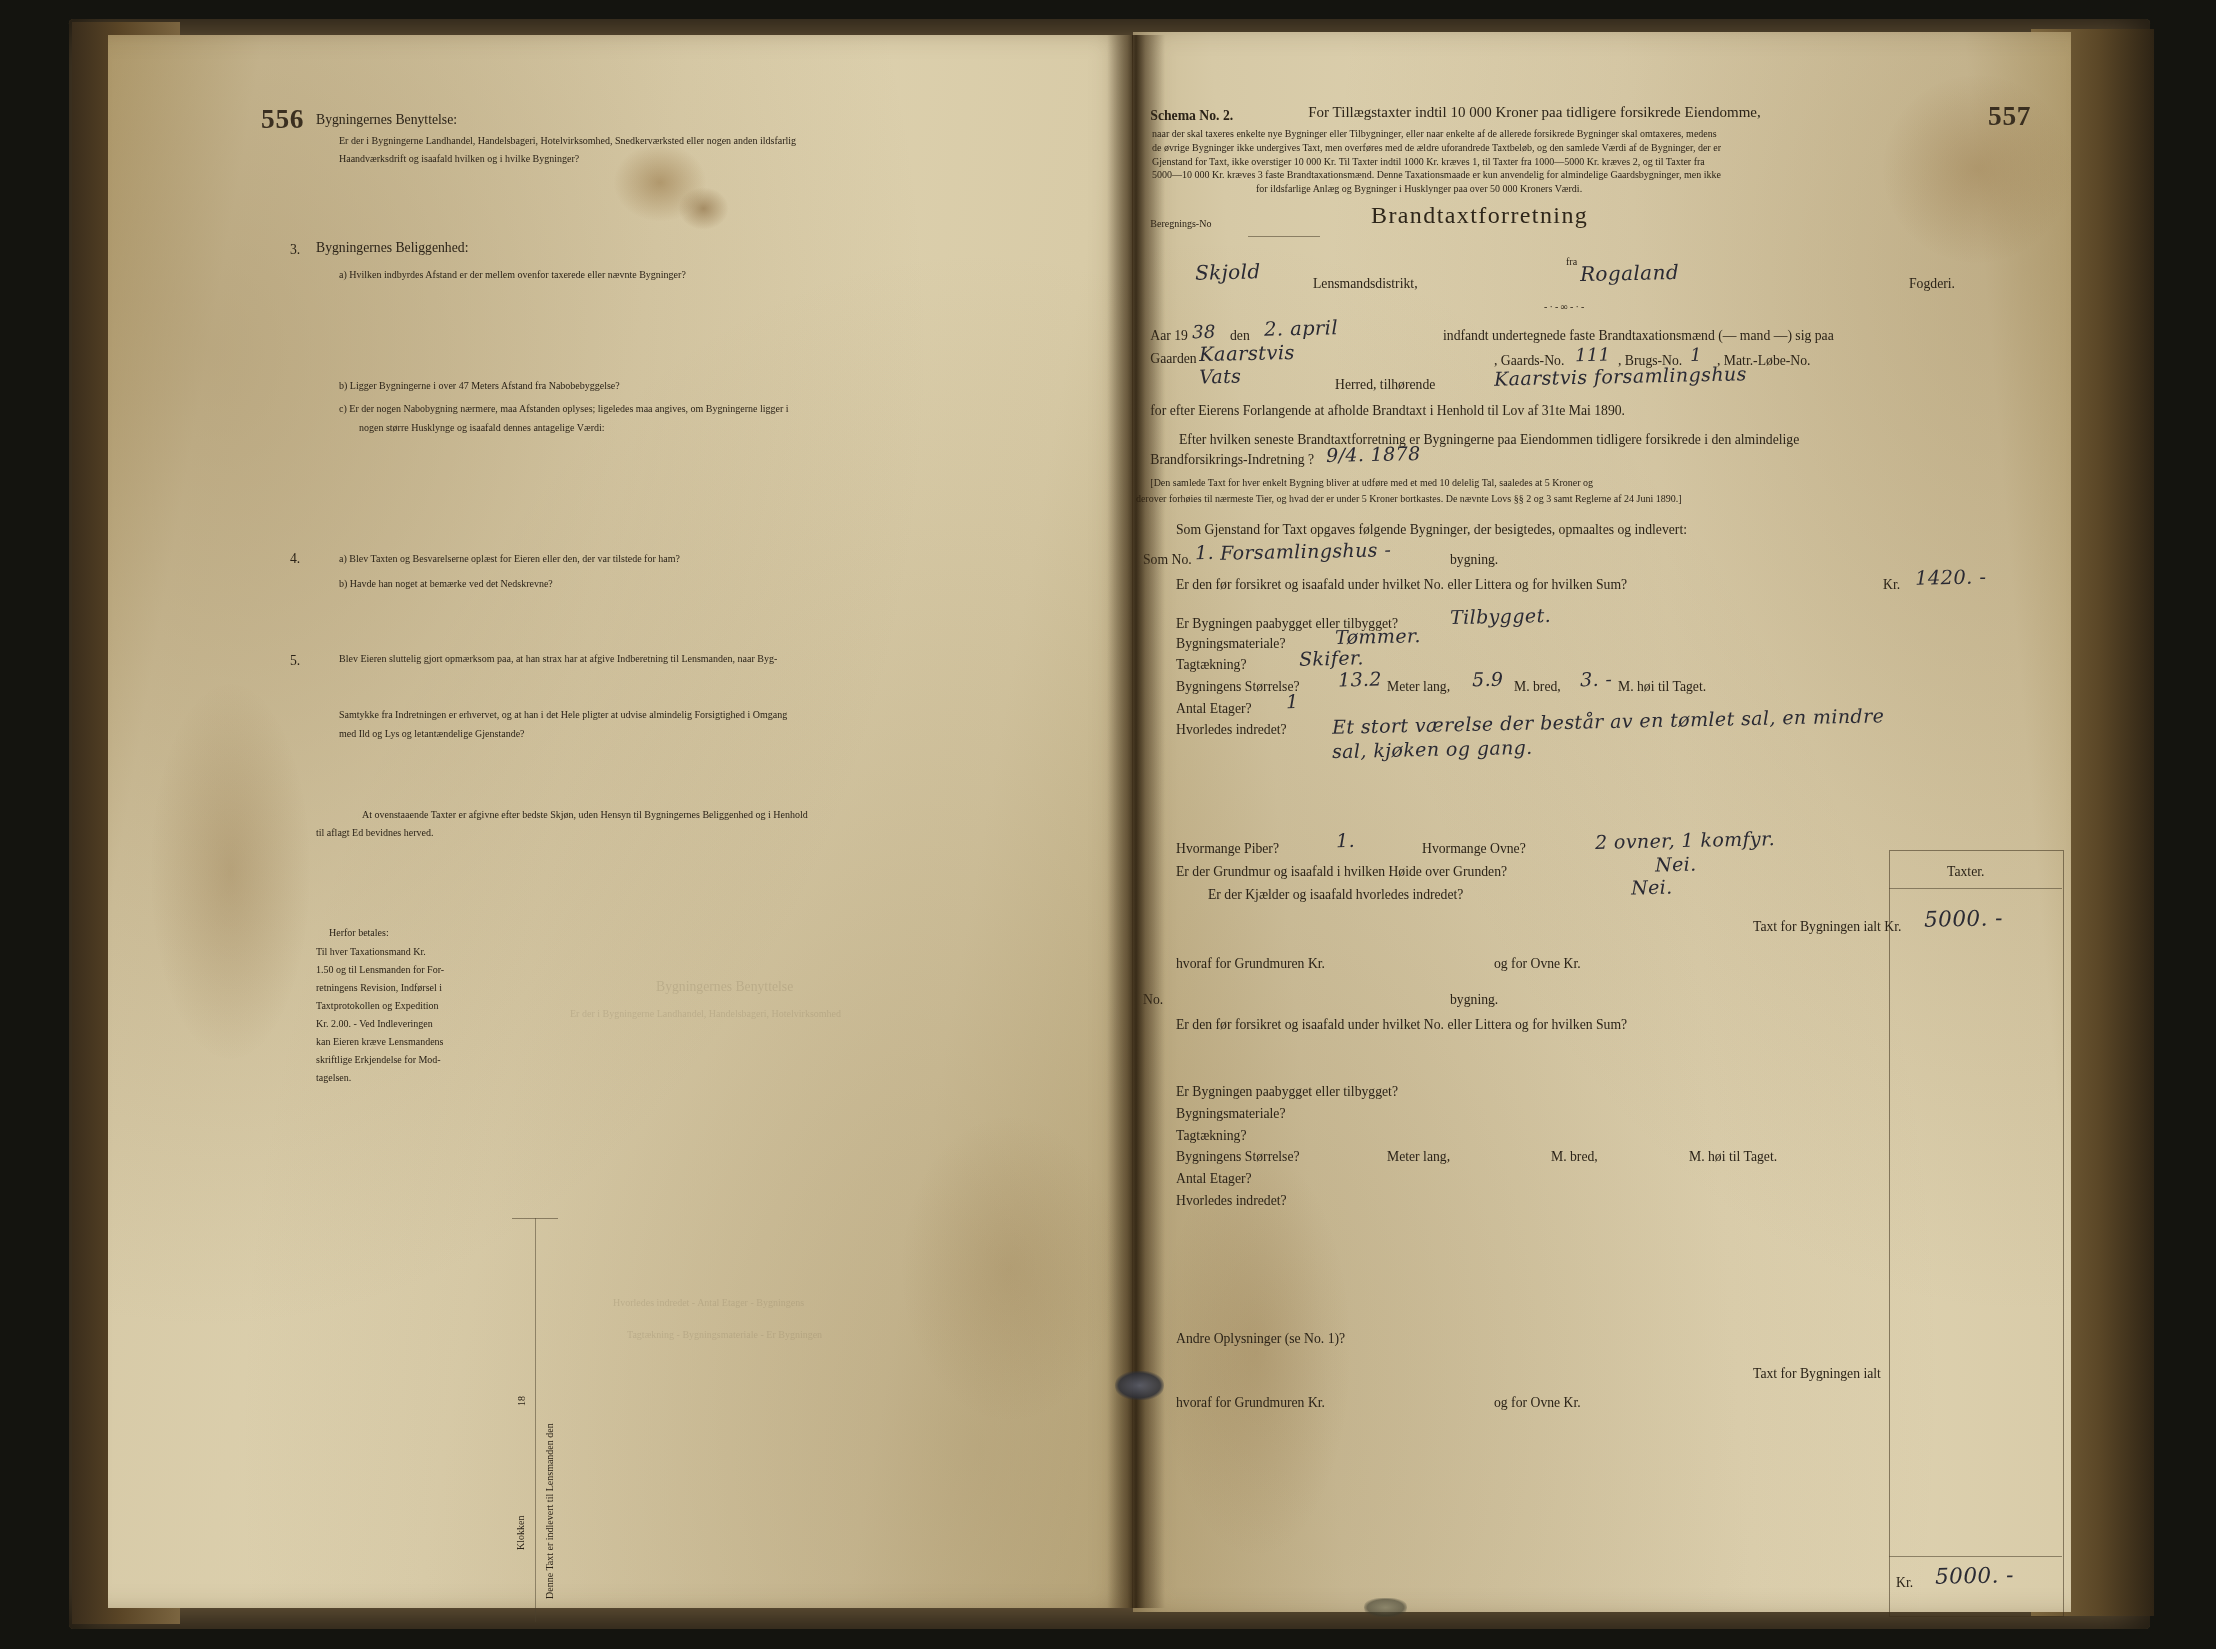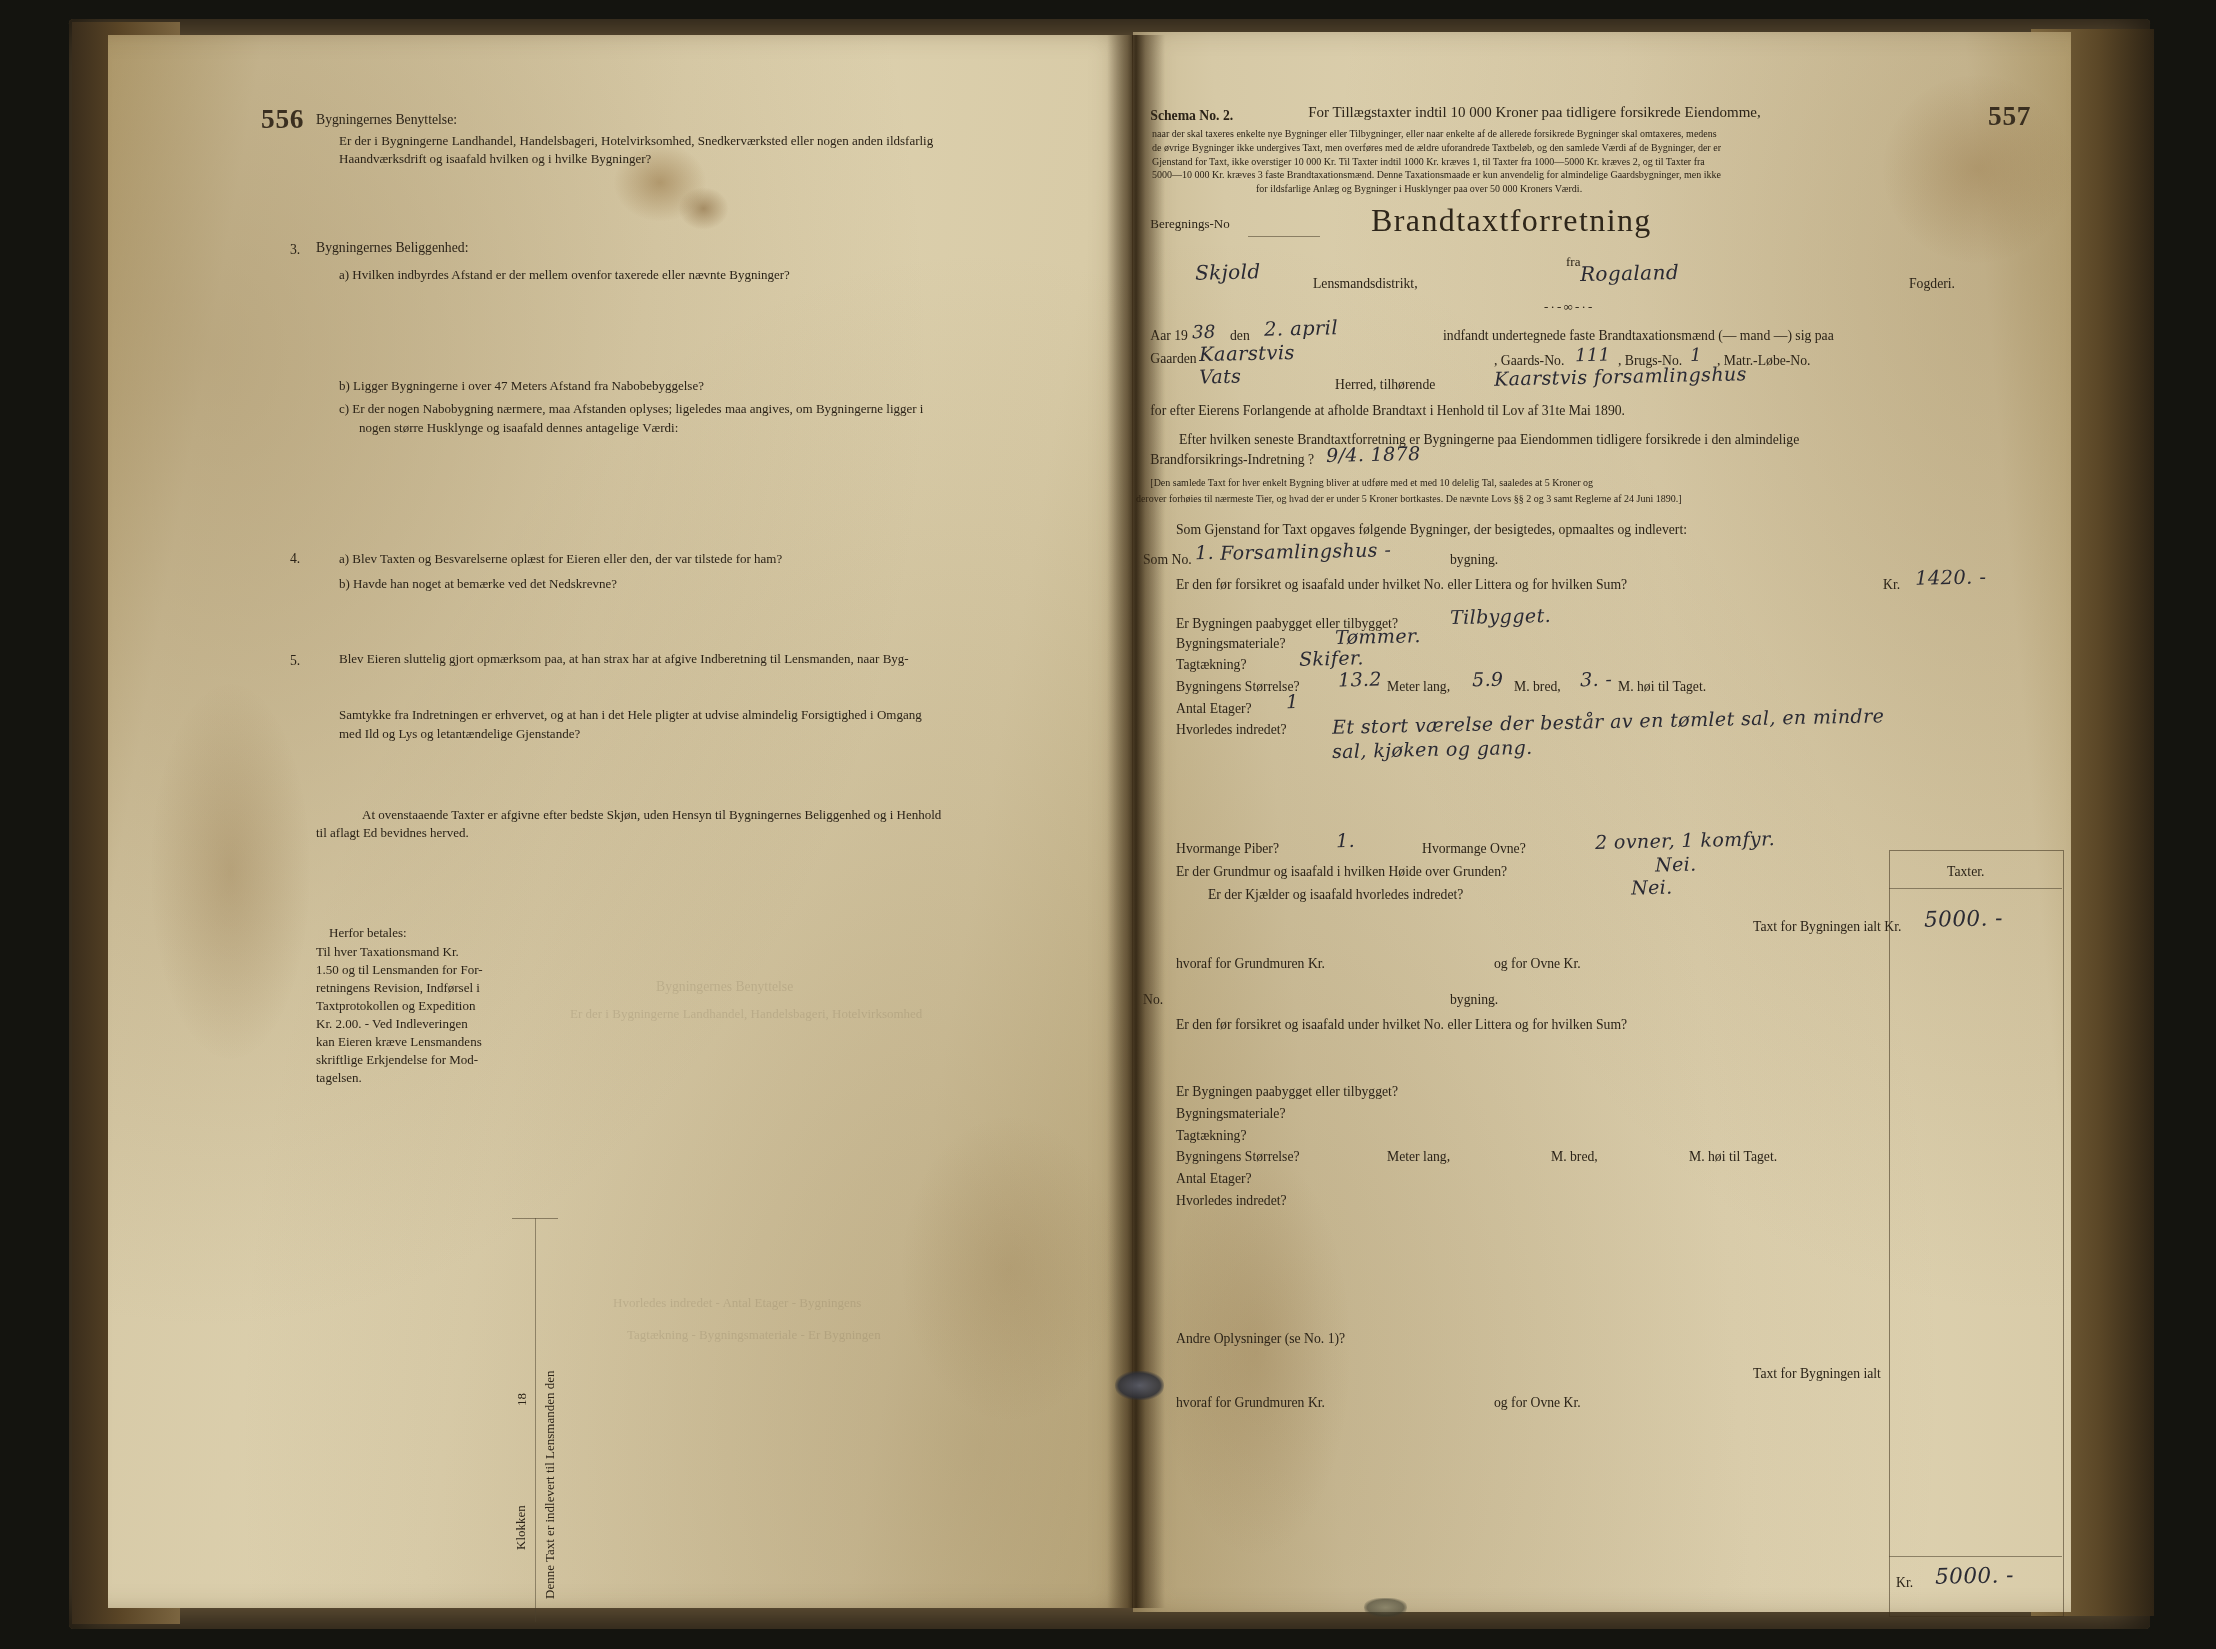--- a/index.html
+++ b/index.html
@@ -35,31 +35,31 @@
         border-radius:14.4px;opacity:.85;}
   .stitch2{position:absolute;left:1364px;top:1598px;width:43px;height:19px;
         background:radial-gradient(ellipse at 50% 50%, #6a6a55 0%, #3a3a2c 60%, rgba(0,0,0,0) 78%);
         border-radius:10px;opacity:.6;}
   .foxing{position:absolute;border-radius:50%;pointer-events:none;}
 
   
   .t{position:absolute;color:#2b2318;font-family:"Liberation Serif",serif;}
   .pg{font-size:27.4px;font-weight:bold;letter-spacing:0.7px;color:#3a2f20;}
   .b{font-weight:normal;}
-  .sm{font-size:13px;line-height:18px;}
+  .sm{font-size:10px;line-height:18px;}
   .md{font-size:13.7px;line-height:19.5px;}
   .tiny{font-size:10px;line-height:13.7px;}
   .hand{font-family:"DejaVu Serif",serif;color:#2a2a33;font-style:italic;
         transform:rotate(-1.2deg);letter-spacing:0.4px;}
   .rule{position:absolute;background:#4a3f2c;height:0.7px;opacity:.55;}
   .vrule{position:absolute;background:#4a3f2c;width:0.7px;opacity:.5;}
   .boxline{position:absolute;border:0.7px solid rgba(60,48,28,.6);}
   .vert{writing-mode:vertical-rl;transform:rotate(180deg);}
   .ghost{opacity:.14;color:#4b3f2a;}
-  .title-brand{font-size:32px;letter-spacing:1.4px;color:#2e261a;}
+  .title-brand{font-size:24px;letter-spacing:1.4px;color:#2e261a;}
   .hdr-bold{font-size:13.7px;font-weight:bold;}
 </style>
 </head>
 <body>
 
 <div class="page">
 
   <div class="book"></div>
   <div class="coverL"></div>
   <div class="coverR"></div>

